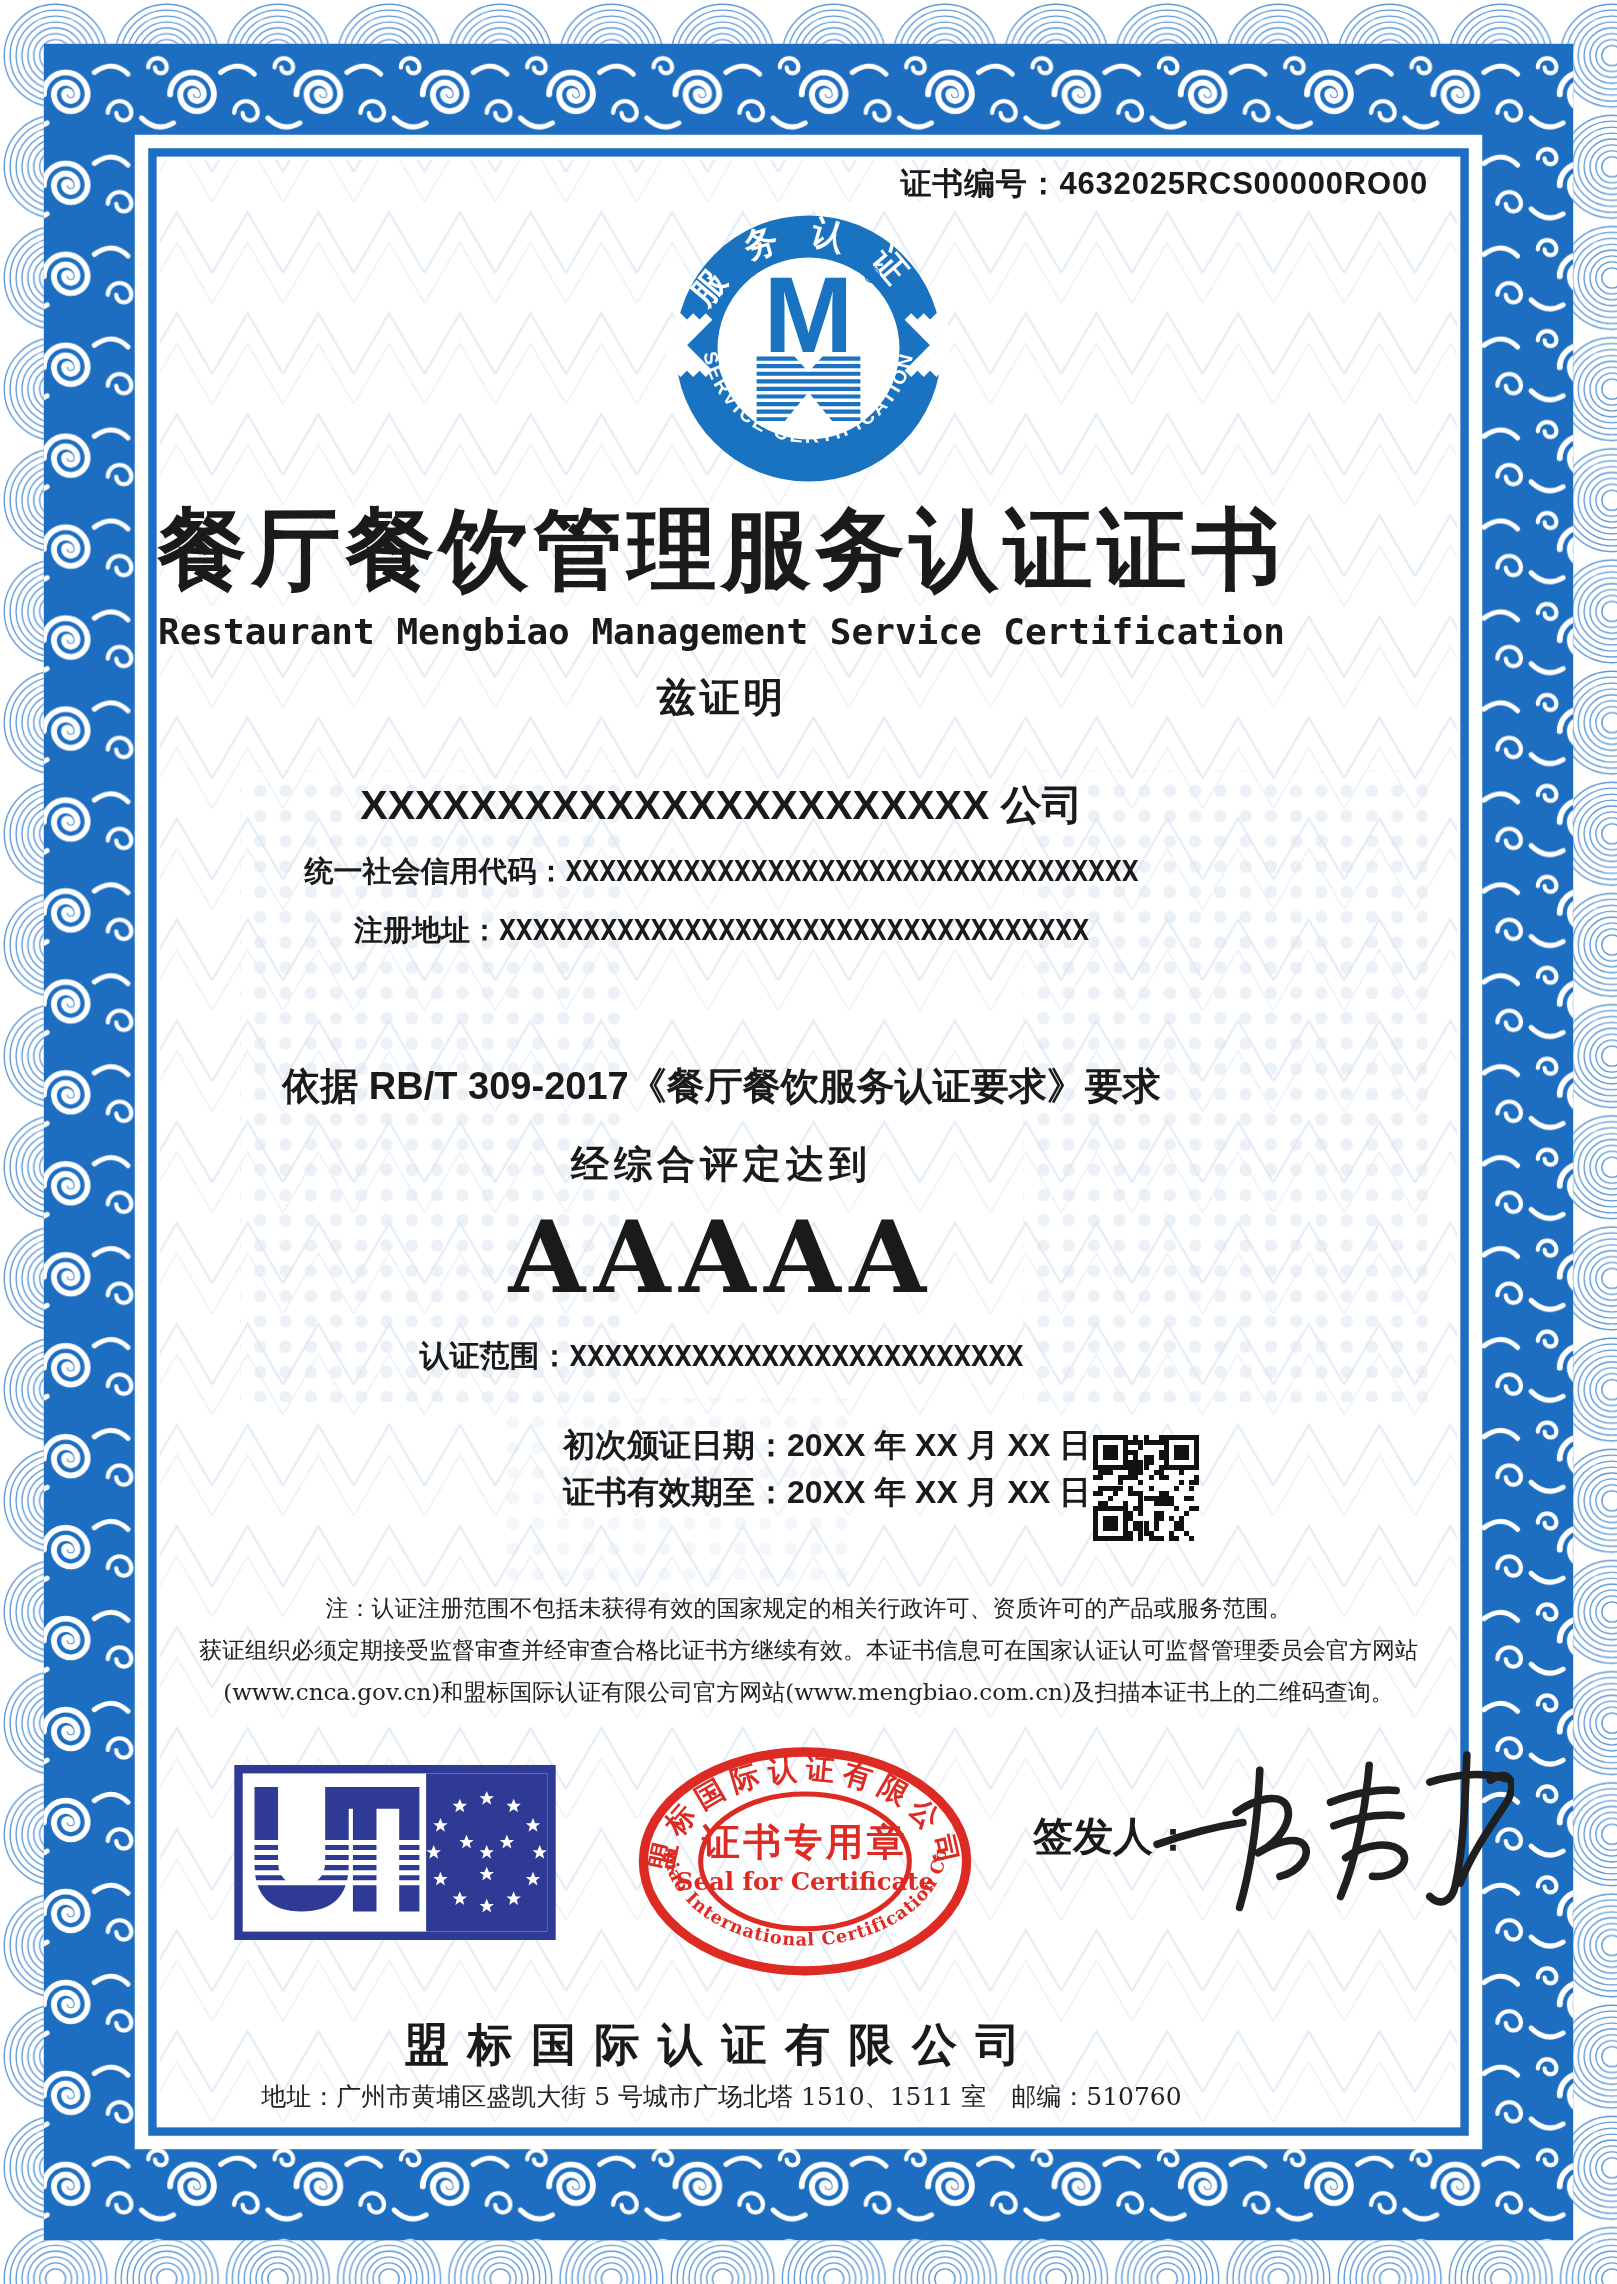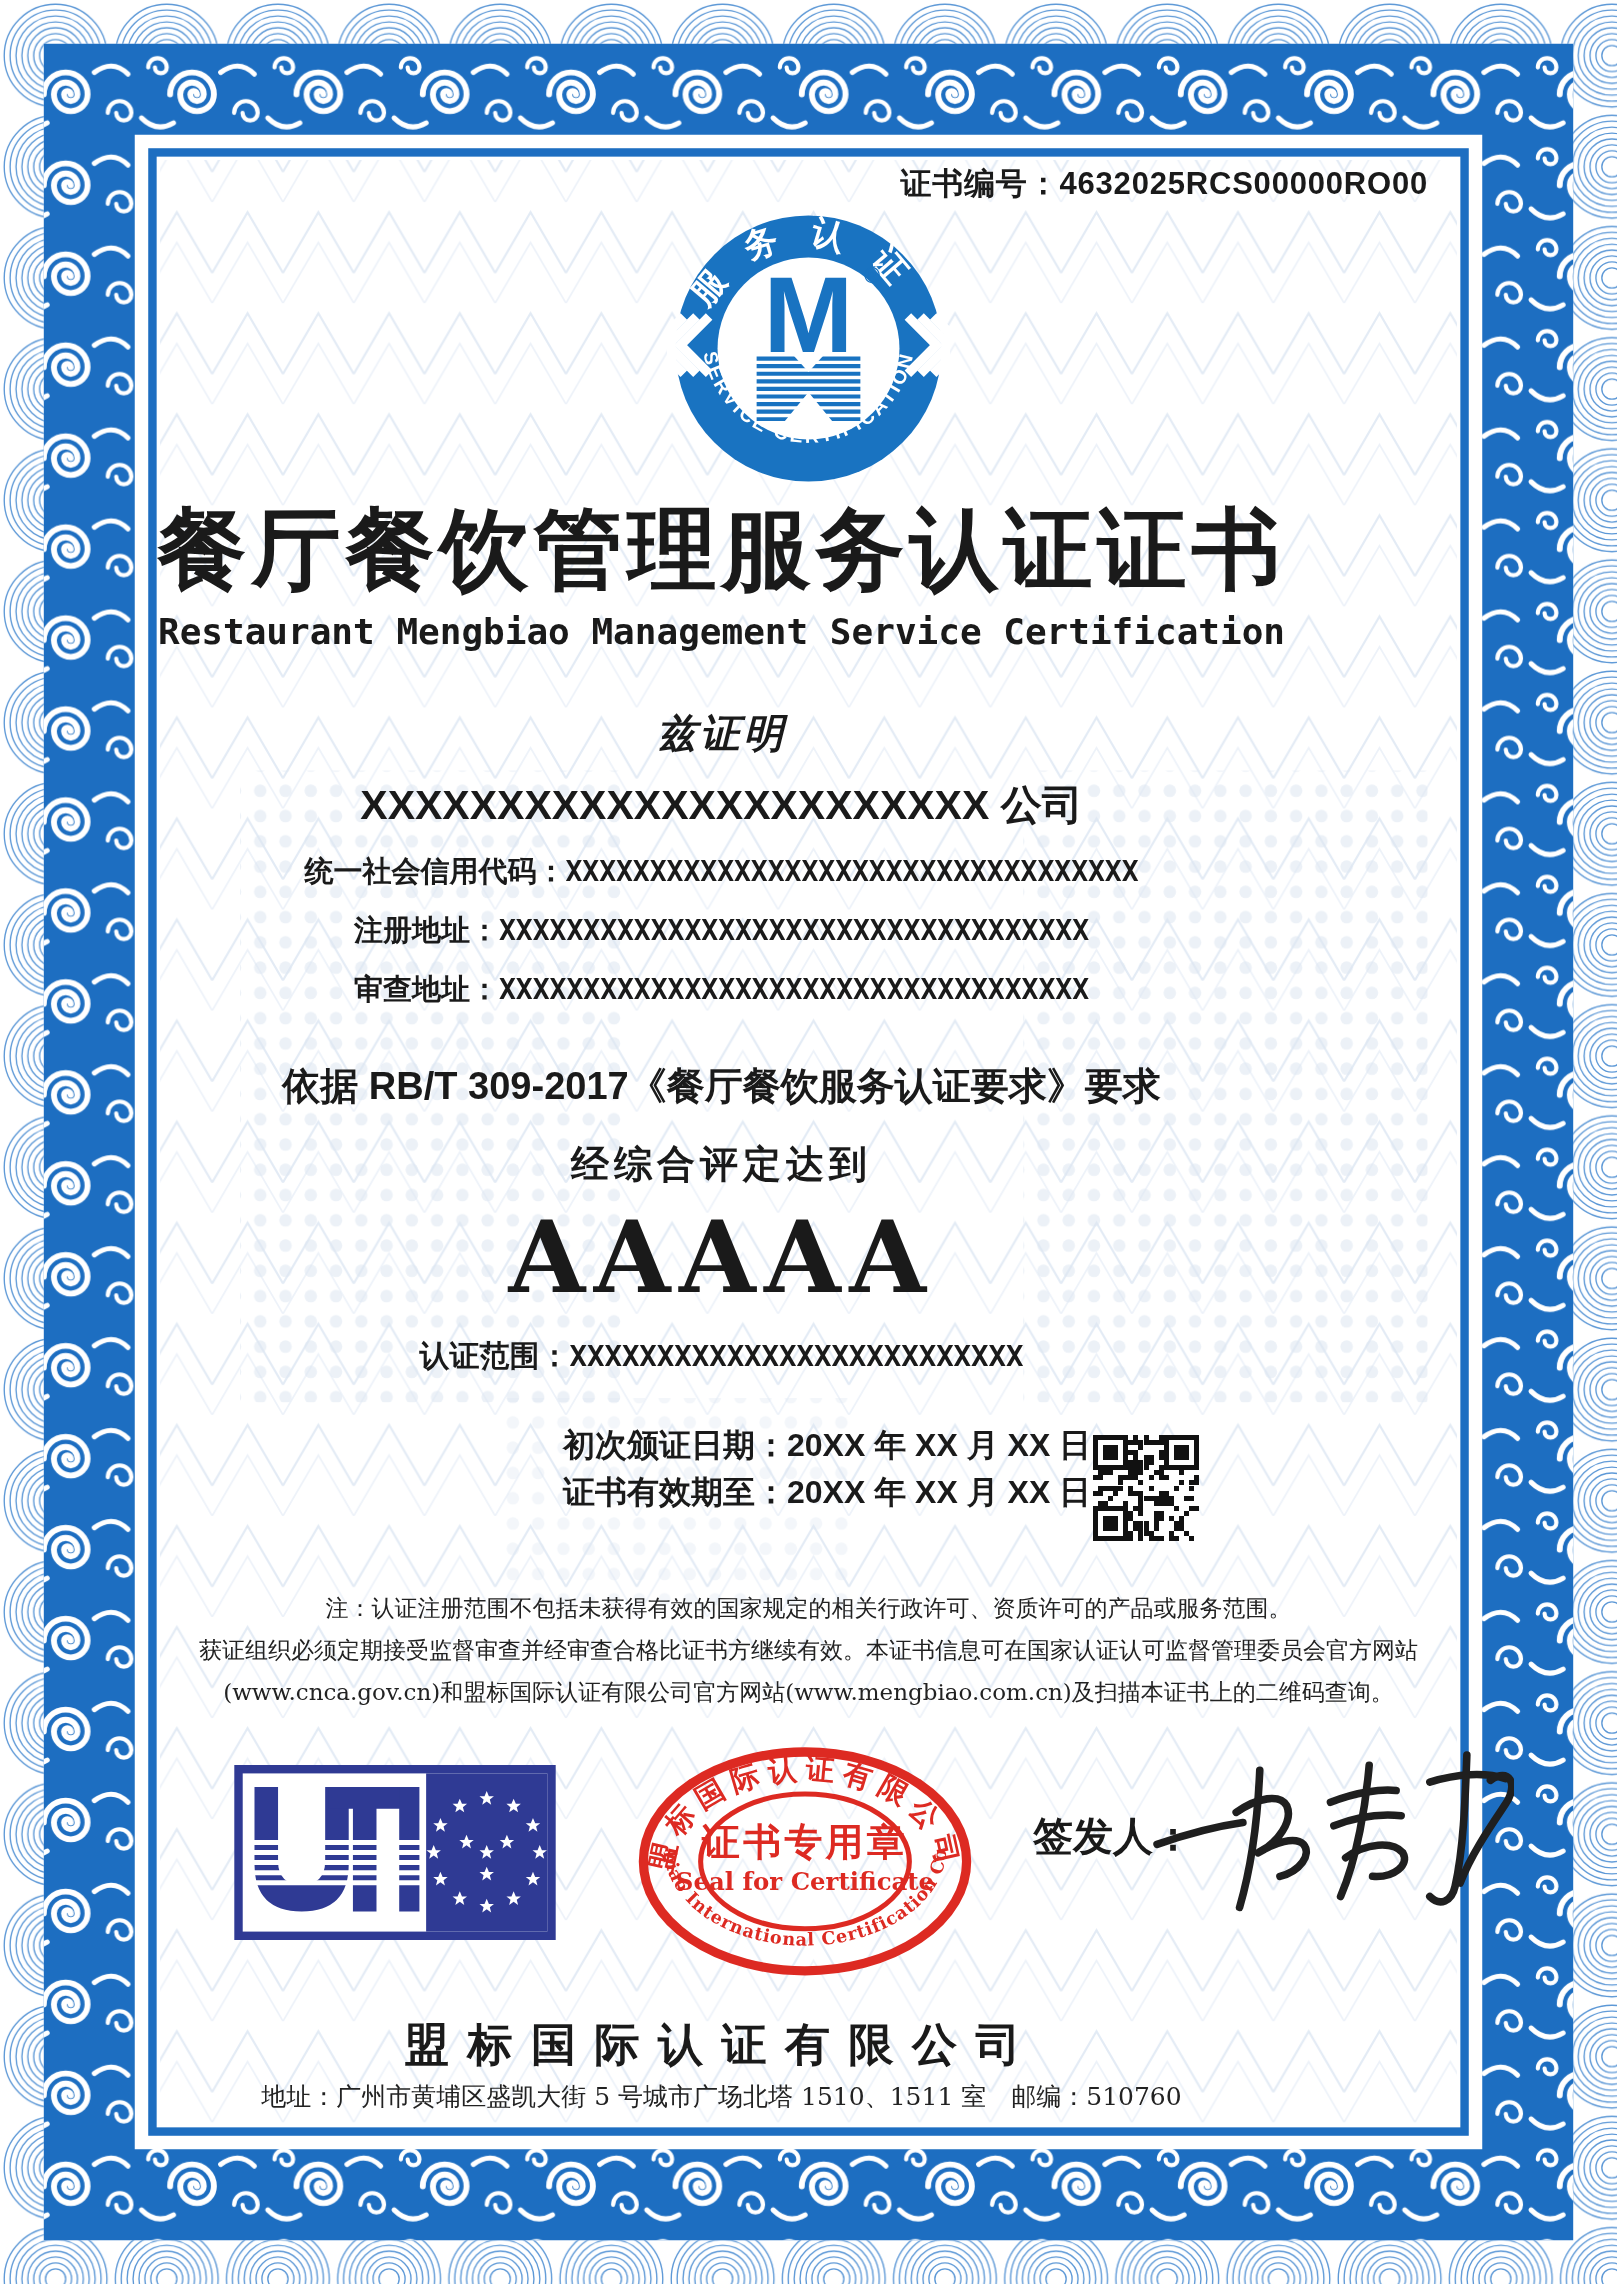--- a/index.html
+++ b/index.html
@@ -5,21 +5,21 @@
   html,body{margin:0;padding:0;background:#888;}
   .page{position:relative;width:1617px;height:2284px;background:#ffffff;overflow:hidden;
         font-family:"Liberation Sans",sans-serif;color:#1a1a1a;margin:0 auto;}
   .abs{position:absolute;}
   .ctr{left:0;width:1443px;text-align:center;}
   .backdrop{left:0;top:0;z-index:0;}
   .content{z-index:2;}
   .cert-number{top:163px;right:189px;font-size:31px;font-weight:bold;letter-spacing:0.8px;}
   .title-cn{top:490px;font-size:89px;font-weight:bold;font-family:"DejaVu Serif","Liberation Serif",serif;letter-spacing:5px;}
   .title-en{top:611px;font-size:36px;font-weight:600;font-family:"DejaVu Sans Mono","Liberation Mono",monospace;}
-  .certify{top:706px;font-size:40px;font-weight:bold;letter-spacing:3.4px;font-style:italic;}
+  .certify{top:670px;font-size:40px;font-weight:bold;letter-spacing:3.4px;}
   .company{top:778px;font-size:41px;font-weight:bold;}
   .mono{font-family:"DejaVu Sans Mono","Liberation Mono",monospace;}
   .info-line{font-size:29px;font-weight:bold;}
   .info-0{top:852px;} .info-1{top:911px;} .info-2{top:970px;}
   .info-line .val{font-size:28px;}
   .basis{top:1061px;font-size:38px;font-weight:bold;}
   .assessment{top:1139px;font-size:38px;font-weight:bold;letter-spacing:5px;}
   .grade{top:1199px;font-size:99px;font-weight:bold;font-family:"DejaVu Serif","Liberation Serif",serif;letter-spacing:8.4px;}
   .scope{top:1336px;font-size:30px;font-weight:bold;}
   .scope .val{font-size:29px;}
@@ -143,23 +143,20 @@
   <div class="abs content ctr title-en">Restaurant Mengbiao Management Service Certification</div>
   <div class="abs content ctr certify">兹证明</div>
 
   <div class="abs content ctr company">XXXXXXXXXXXXXXXXXXXXXXX 公司</div>
 
   <div class="abs content ctr info-line info-0">
     <span>统一社会信用代码：</span><span class="mono val">XXXXXXXXXXXXXXXXXXXXXXXXXXXXXXXXXX</span>
   </div>
   <div class="abs content ctr info-line info-1">
     <span>注册地址：</span><span class="mono val">XXXXXXXXXXXXXXXXXXXXXXXXXXXXXXXXXXX</span>
-  </div>
-  <div class="abs content ctr info-line info-2">
-    <span>审查地址：</span><span class="mono val">XXXXXXXXXXXXXXXXXXXXXXXXXXXXXXXXXXX</span>
   </div>
 
   <div class="abs content ctr basis">依据 RB/T 309-2017《餐厅餐饮服务认证要求》要求</div>
   <div class="abs content ctr assessment">经综合评定达到</div>
   <div class="abs content ctr grade">AAAAA</div>
   <div class="abs content ctr scope">
     <span>认证范围：</span><span class="mono val">XXXXXXXXXXXXXXXXXXXXXXXXXX</span>
   </div>
 
   <div class="abs content dates">

